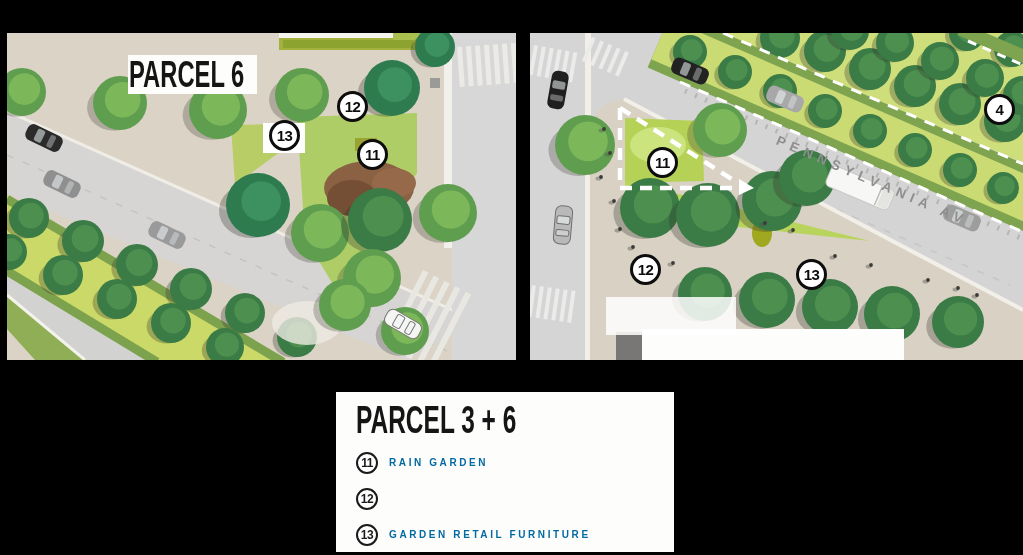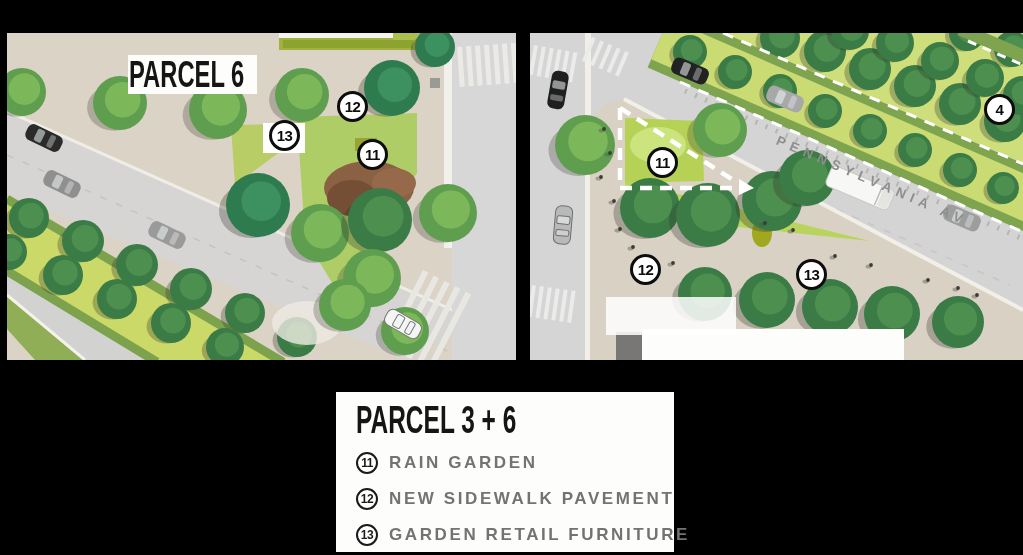--- a/index.html
+++ b/index.html
@@ -20,21 +20,21 @@
   .street-name{position:absolute;color:#8e8e8e;font-size:13.5px;font-weight:700;
     letter-spacing:5.5px;white-space:nowrap;transform-origin:left top;transform:rotate(23.2deg);}
   #legend{position:absolute;left:336px;top:392px;width:338px;height:160px;background:#fdfdfc;
     box-sizing:border-box;padding:10px 0 0 20px;}
   .legend-title{height:36px;display:flex;align-items:center;}
   .legend-title .cond{font-size:34px;}
   .legend-row{display:flex;align-items:center;margin-top:13px;height:23px;}
   .legend-num{width:18px;height:18px;border:2.5px solid #1a1a1a;border-radius:50%;background:#fff;
     color:#1a1a1a;font-weight:800;font-size:12px;display:flex;align-items:center;justify-content:center;
     margin-right:11px;flex:0 0 auto;letter-spacing:-0.5px;}
-  .legend-label{font-size:17px;font-weight:700;letter-spacing:2.6px;color:#737373;white-space:nowrap;}
+  .legend-label{font-size:10px;font-weight:700;letter-spacing:2.6px;color:#0369a1;white-space:nowrap;}
 </style>
 </head>
 <body>
 
 <div class="root">
 
   <div class="panel" id="panel6">
     <svg width="509" height="327" viewBox="0 0 509 327">
       <defs>
         <g id="tL">
@@ -343,21 +343,20 @@
   <div id="legend">
     <div class="legend-title">
       <span class="cond">PARCEL 3 + 6</span>
     </div>
     <div class="legend-row">
       <span class="legend-num">11</span>
       <span class="legend-label">RAIN GARDEN</span>
     </div>
     <div class="legend-row">
       <span class="legend-num">12</span>
-      <span class="legend-label">NEW SIDEWALK PAVEMENT</span>
     </div>
     <div class="legend-row">
       <span class="legend-num">13</span>
       <span class="legend-label">GARDEN RETAIL FURNITURE</span>
     </div>
   </div>
 
 </div>
 
 </body></html>

